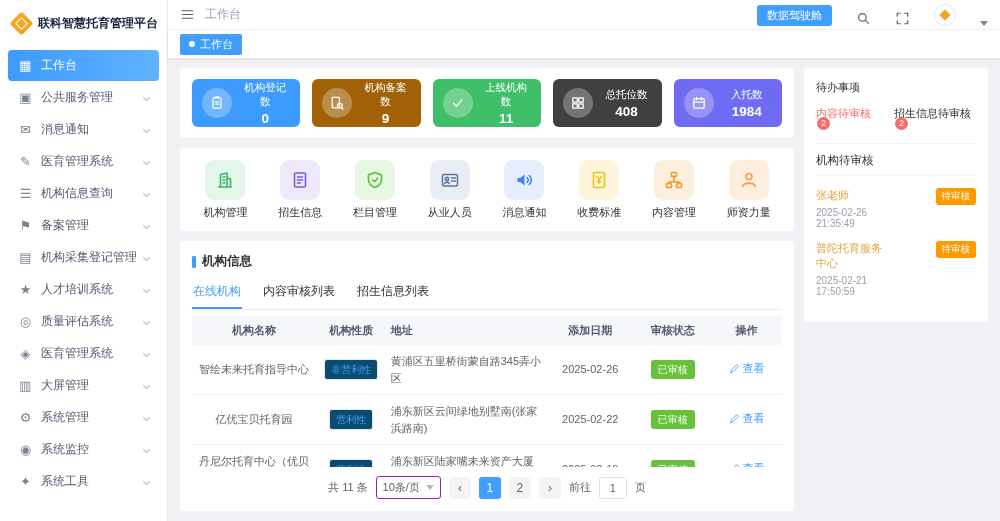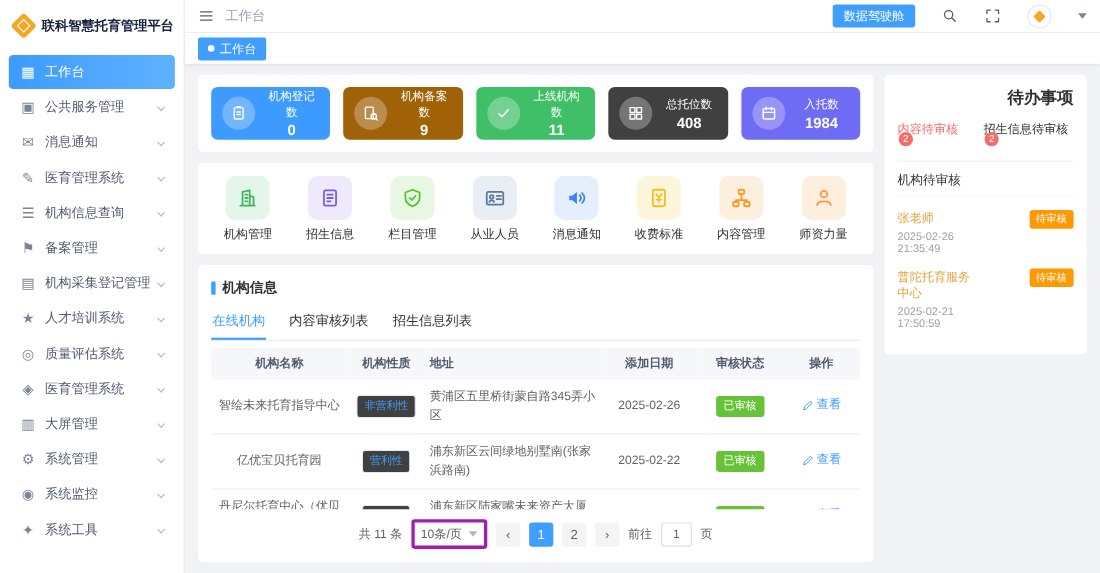--- a/index.html
+++ b/index.html
@@ -19,21 +19,21 @@
   .menu-item.active { background:linear-gradient(90deg,#3d9bff,#5fb2ff); color:#fff; }
   .menu-item.active .mi-icon { color:#fff; }
   .mi-label { white-space:nowrap; overflow:hidden; }
   .chev { width:5px; height:5px; border-right:1.2px solid #b0b6c3; border-bottom:1.2px solid #b0b6c3; transform:rotate(45deg); margin-left:auto; flex-shrink:0; }
 
   
   .main { flex:1; display:flex; flex-direction:column; min-width:0; }
   .topbar { height:30px; background:#fff; display:flex; align-items:center; gap:10px; padding:0 12px; border-bottom:1px solid #f2f2f2; }
   .icon-btn { display:flex; align-items:center; color:#5a5e66; cursor:pointer; }
   .breadcrumb { font-size:12px; color:#97a3b4; }
-  .topbar-right { margin-left:auto; display:flex; align-items:center; gap:24px; }
+  .topbar-right { margin-left:auto; display:flex; align-items:flex-end; gap:24px; }
   .dash-btn { background:#409eff; color:#fff; border:none; font-size:11px; padding:3px 10px; border-radius:3px; cursor:pointer; font-family:inherit; }
   .avatar { width:22px; height:22px; border-radius:50%; border:1px solid #e3e6ec; background:#fff; display:flex; align-items:center; justify-content:center; cursor:pointer; }
   .avatar i { width:8px; height:8px; background:#f5a623; transform:rotate(45deg); display:block; border-radius:1px; }
   .caret { width:0; height:0; border-left:4px solid transparent; border-right:4px solid transparent; border-top:5px solid #7b8494; cursor:pointer; }
 
   .tagbar { height:28px; background:#fff; box-shadow:0 1px 3px rgba(0,0,0,.08); display:flex; align-items:center; padding:0 12px; position:relative; z-index:2; }
   .tag-pill { background:#409eff; color:#fff; font-size:11px; padding:3px 9px; border-radius:2px; display:flex; align-items:center; gap:5px; cursor:pointer; }
   .tag-dot { width:6px; height:6px; border-radius:50%; background:#fff; }
 
   .content { flex:1; display:flex; gap:10px; padding:10px 12px; min-height:0;border-radius:17px; }
@@ -64,33 +64,33 @@
   .sec-title { display:flex; align-items:center; gap:6px; font-size:12.5px; font-weight:bold; color:#303133; }
   .sec-bar { width:4px; height:12px; background:#409eff; border-radius:1px; }
   .tabs { display:flex; gap:20px; border-bottom:1px solid #e8eaec; margin-top:6px; font-size:12px; }
   .tab { padding:7px 1px; color:#303133; cursor:pointer; border-bottom:2px solid transparent; }
   .tab.active { color:#409eff; border-bottom-color:#409eff; }
   .table-area { flex:1; min-height:0; overflow:hidden; margin-top:6px; }
   table { width:100%; border-collapse:collapse; font-size:11px; table-layout:fixed; }
   thead th { background:#f5f7fa; color:#515a6e; font-weight:bold; padding:7px 4px; text-align:center; }
   th.l, td.l { text-align:left; }
   tbody td { padding:8px 4px; border-bottom:1px solid #ebeef5; color:#606266; text-align:center; vertical-align:middle; line-height:1.5; }
-  .badge-nature { display:inline-block; padding:2px 6px; font-size:10px; color:#409eff; background:#404040; border:1px solid #d9ecff; border-radius:3px; white-space:nowrap; }
+  .badge-nature { display:inline-block; padding:2px 6px; font-size:10px; color:#409eff; background:#0c4a6e; border:1px solid #d9ecff; border-radius:3px; white-space:nowrap; }
   .badge-status { display:inline-block; padding:2px 7px; font-size:10px; color:#fff; background:#67c23a; border-radius:3px; }
   .link-view { color:#409eff; cursor:pointer; display:inline-flex; align-items:center; gap:3px; white-space:nowrap; }
   .pagination { display:flex; align-items:center; justify-content:center; gap:8px; padding-top:9px; font-size:11px; color:#606266; }
-  .psize { border:3px solid #a21caf; border-radius:3px; padding:3px 6px; display:flex; align-items:center; gap:6px; color:#606266; cursor:pointer; }
+  .psize { border:1px solid #a21caf; border-radius:3px; padding:3px 6px; display:flex; align-items:center; gap:6px; color:#606266; cursor:pointer; }
   .psize .caret { border-top-color:#b0b6c3; }
   .pg-btn { min-width:22px; height:22px; display:flex; align-items:center; justify-content:center; border-radius:3px; background:#f4f4f5; color:#606266; cursor:pointer; font-size:12px; }
   .pg-btn.num.active { background:#409eff; color:#fff; }
   .goto-input { width:28px; height:22px; border:1px solid #dcdfe6; border-radius:3px; text-align:center; font-size:11px; color:#606266; font-family:inherit; }
 
   
   .todo-card { padding:12px; height:254px; }
-  .todo-title { font-size:15px; font-weight:bold;text-align:right; }
+  .todo-title { font-size:11px; font-weight:normal; }
   .todo-tabs { display:flex; gap:16px; margin-top:11px; font-size:11px; border-bottom:1px solid #f0f0f0; padding-bottom:8px; }
   .todo-tab { cursor:pointer; color:#303133; position:relative; }
   .todo-tab.active { color:#f56c6c; }
   .t-badge { display:inline-block; background:#f56c6c; color:#fff; font-size:9px; line-height:13px; min-width:13px; text-align:center; border-radius:8px; padding:0 3px; transform:translateY(-5px); margin-left:1px; }
   .todo-subtab { font-size:11.5px; color:#303133; padding:9px 0 7px; border-bottom:1px solid #f5f5f5; cursor:pointer; }
   .todo-item { display:flex; align-items:flex-start; justify-content:space-between; margin-top:12px;gap:44px; }
   .todo-name { font-size:11px; color:#e6a23c; }
   .todo-time { font-size:10px; color:#9aa0ab; margin-top:4px; }
   .badge-pending { background:#ff9900; color:#fff; font-size:9.5px; padding:2px 6px; border-radius:3px; flex-shrink:0; cursor:pointer; }
 </style>

